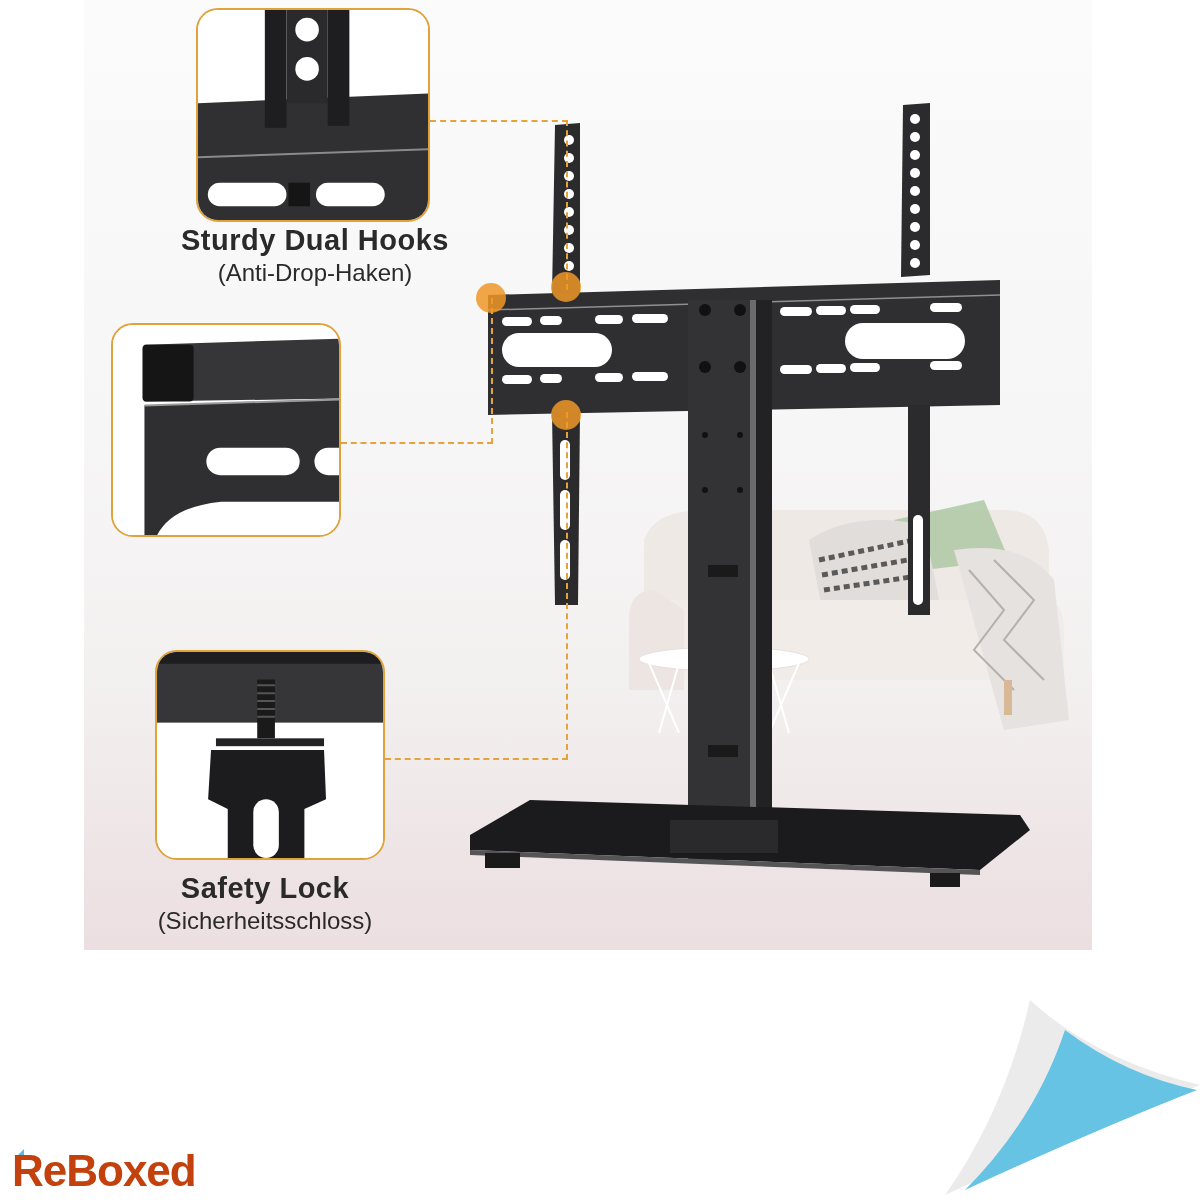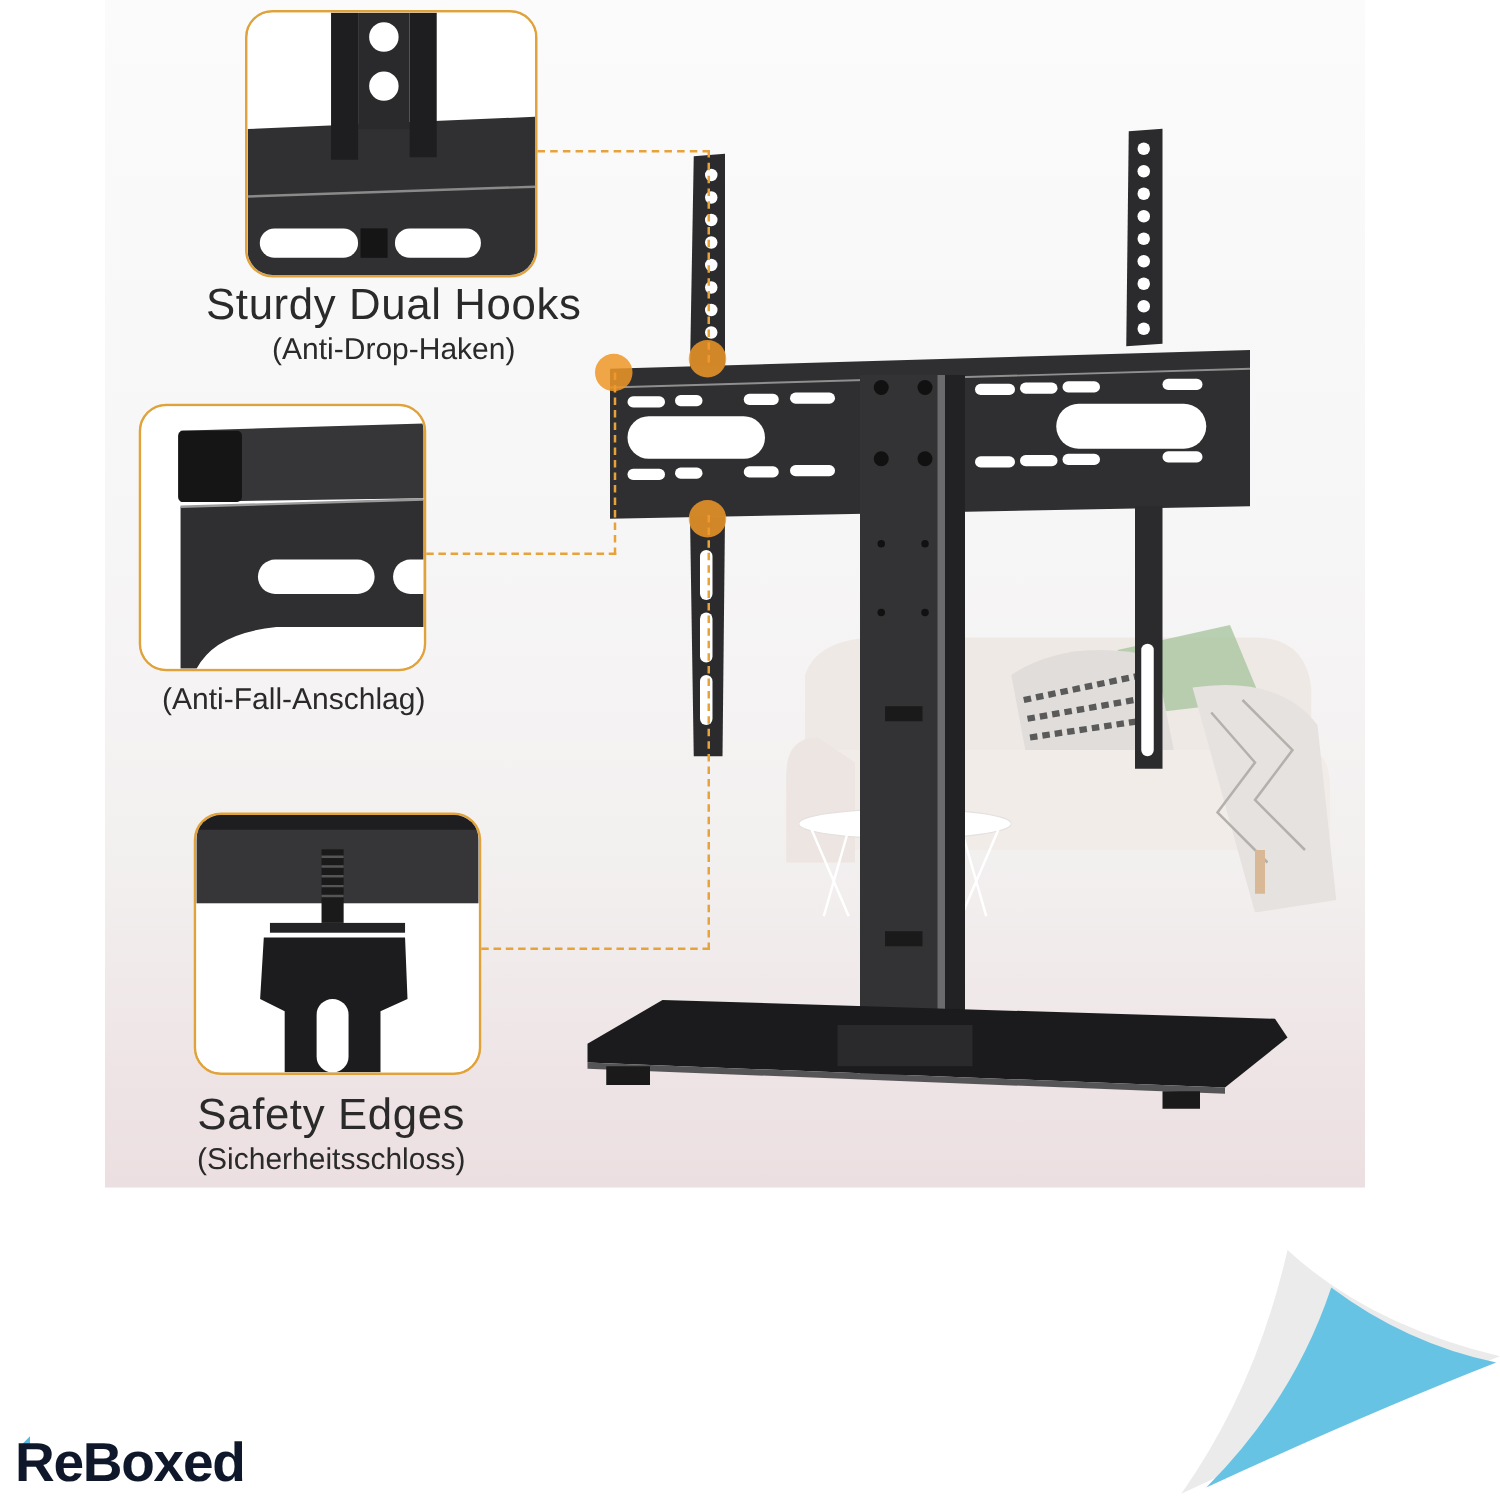--- a/index.html
+++ b/index.html
@@ -24,40 +24,40 @@
     .callout {
       position: absolute; border: 2px solid #e0a23a; border-radius: 22px;
       overflow: hidden; background: #ffffff;
     }
     .callout svg { width: 100%; height: 100%; display: block; }
     .callout-1 { left: 196px; top: 8px; width: 234px; height: 214px; }
     .callout-2 { left: 111px; top: 323px; width: 230px; height: 214px; }
     .callout-3 { left: 155px; top: 650px; width: 230px; height: 210px; }
 
     .label { position: absolute; text-align: center; color: #2a2a2a; }
-    .label .title { font-weight: normal; font-size: 35px; letter-spacing: 0.5px; display: block; white-space: nowrap; }
+    .label .title { font-weight: bold; font-size: 29px; letter-spacing: 0.5px; display: block; white-space: nowrap; }
     .label .sub { font-size: 24px; display: block; white-space: nowrap; margin-top: 2px; }
     .label-1 { left: 140px; top: 224px; width: 350px; }
     .label-2 { left: 90px; top: 544px; width: 290px; }
     .label-3 { left: 125px; top: 872px; width: 280px; }
 
     .connector { position: absolute; border-color: #e8a23a; border-style: dashed; border-width: 0; }
 
     .stand { position: absolute; left: 460px; top: 95px; width: 580px; height: 800px; }
     .stand svg { width: 100%; height: 100%; overflow: visible; }
 
     .dot {
       position: absolute; width: 30px; height: 30px; border-radius: 50%;
       background: rgba(238, 152, 40, 0.85);
     }
 
     .logo {
       position: absolute; left: 12px; top: 1146px;
       font-family: "Liberation Sans", sans-serif; font-weight: bold;
-      font-size: 44px; color: #0f172a; letter-spacing: -1px;
+      font-size: 44px; color: #c2410c; letter-spacing: -1px;
     }
     .logo-accent {
       position: absolute; left: 15px; top: 1149px; width: 0; height: 0;
       border-left: 9px solid transparent; border-bottom: 9px solid #5cb9e0;
     }
     .page-curl { position: absolute; left: 935px; top: 990px; width: 265px; height: 210px; }
     .page-curl svg { width: 100%; height: 100%; }
   </style>
 </head>
 <body>
@@ -113,37 +113,36 @@
     <rect width="230" height="214" fill="#ffffff"></rect>
     <path d="M32 20 L230 14 L230 75 L32 78 Z" fill="#363638"></path>
     <rect x="30" y="20" width="52" height="58" rx="4" fill="#151515"></rect>
     <path d="M32 82 L230 76 L230 180 L110 180 Q60 185 45 214 L32 214 Z" fill="#2f2f31"></path>
     <line x1="32" y1="82" x2="230" y2="76" stroke="#9a9a9a" stroke-width="2"></line>
     <rect x="95" y="125" width="95" height="28" rx="14" fill="#ffffff"></rect>
     <rect x="205" y="125" width="40" height="28" rx="14" fill="#ffffff"></rect>
   </svg>
 </div>
 <div class="label label-2">
-  <span class="sub">(Anti-Fall-Anschlag)</span>
 </div>
 
 <div class="callout callout-3">
   <svg viewBox="0 0 230 210" preserveAspectRatio="none">
     <rect width="230" height="210" fill="#ffffff"></rect>
     <rect x="0" y="0" width="230" height="72" fill="#363638"></rect>
     <rect x="0" y="0" width="230" height="12" fill="#1e1e20"></rect>
     <rect x="102" y="28" width="18" height="60" fill="#1a1a1a"></rect>
     <path d="M102 34 h18 M102 42 h18 M102 50 h18 M102 58 h18 M102 66 h18" stroke="#555" stroke-width="2"></path>
     <rect x="60" y="88" width="110" height="8" fill="#232325"></rect>
     <path d="M55 100 L170 100 L172 150 L150 160 L150 210 L72 210 L72 160 L52 150 Z" fill="#1c1c1e"></path>
     <rect x="98" y="150" width="26" height="60" rx="13" fill="#ffffff"></rect>
   </svg>
 </div>
 <div class="label label-3">
-  <span class="title">Safety Edges</span>
+  <span class="title">Safety Lock</span>
   <span class="sub">(Sicherheitsschloss)</span>
 </div>
 
 <div class="stand">
   <svg viewBox="0 0 580 800">
 
     <path d="M95 30 L120 28 L120 200 L92 200 Z" fill="#2b2b2d"></path>
     <g fill="#ffffff">
       <circle cx="109" cy="45" r="5"></circle>
         <circle cx="109" cy="63" r="5"></circle>

